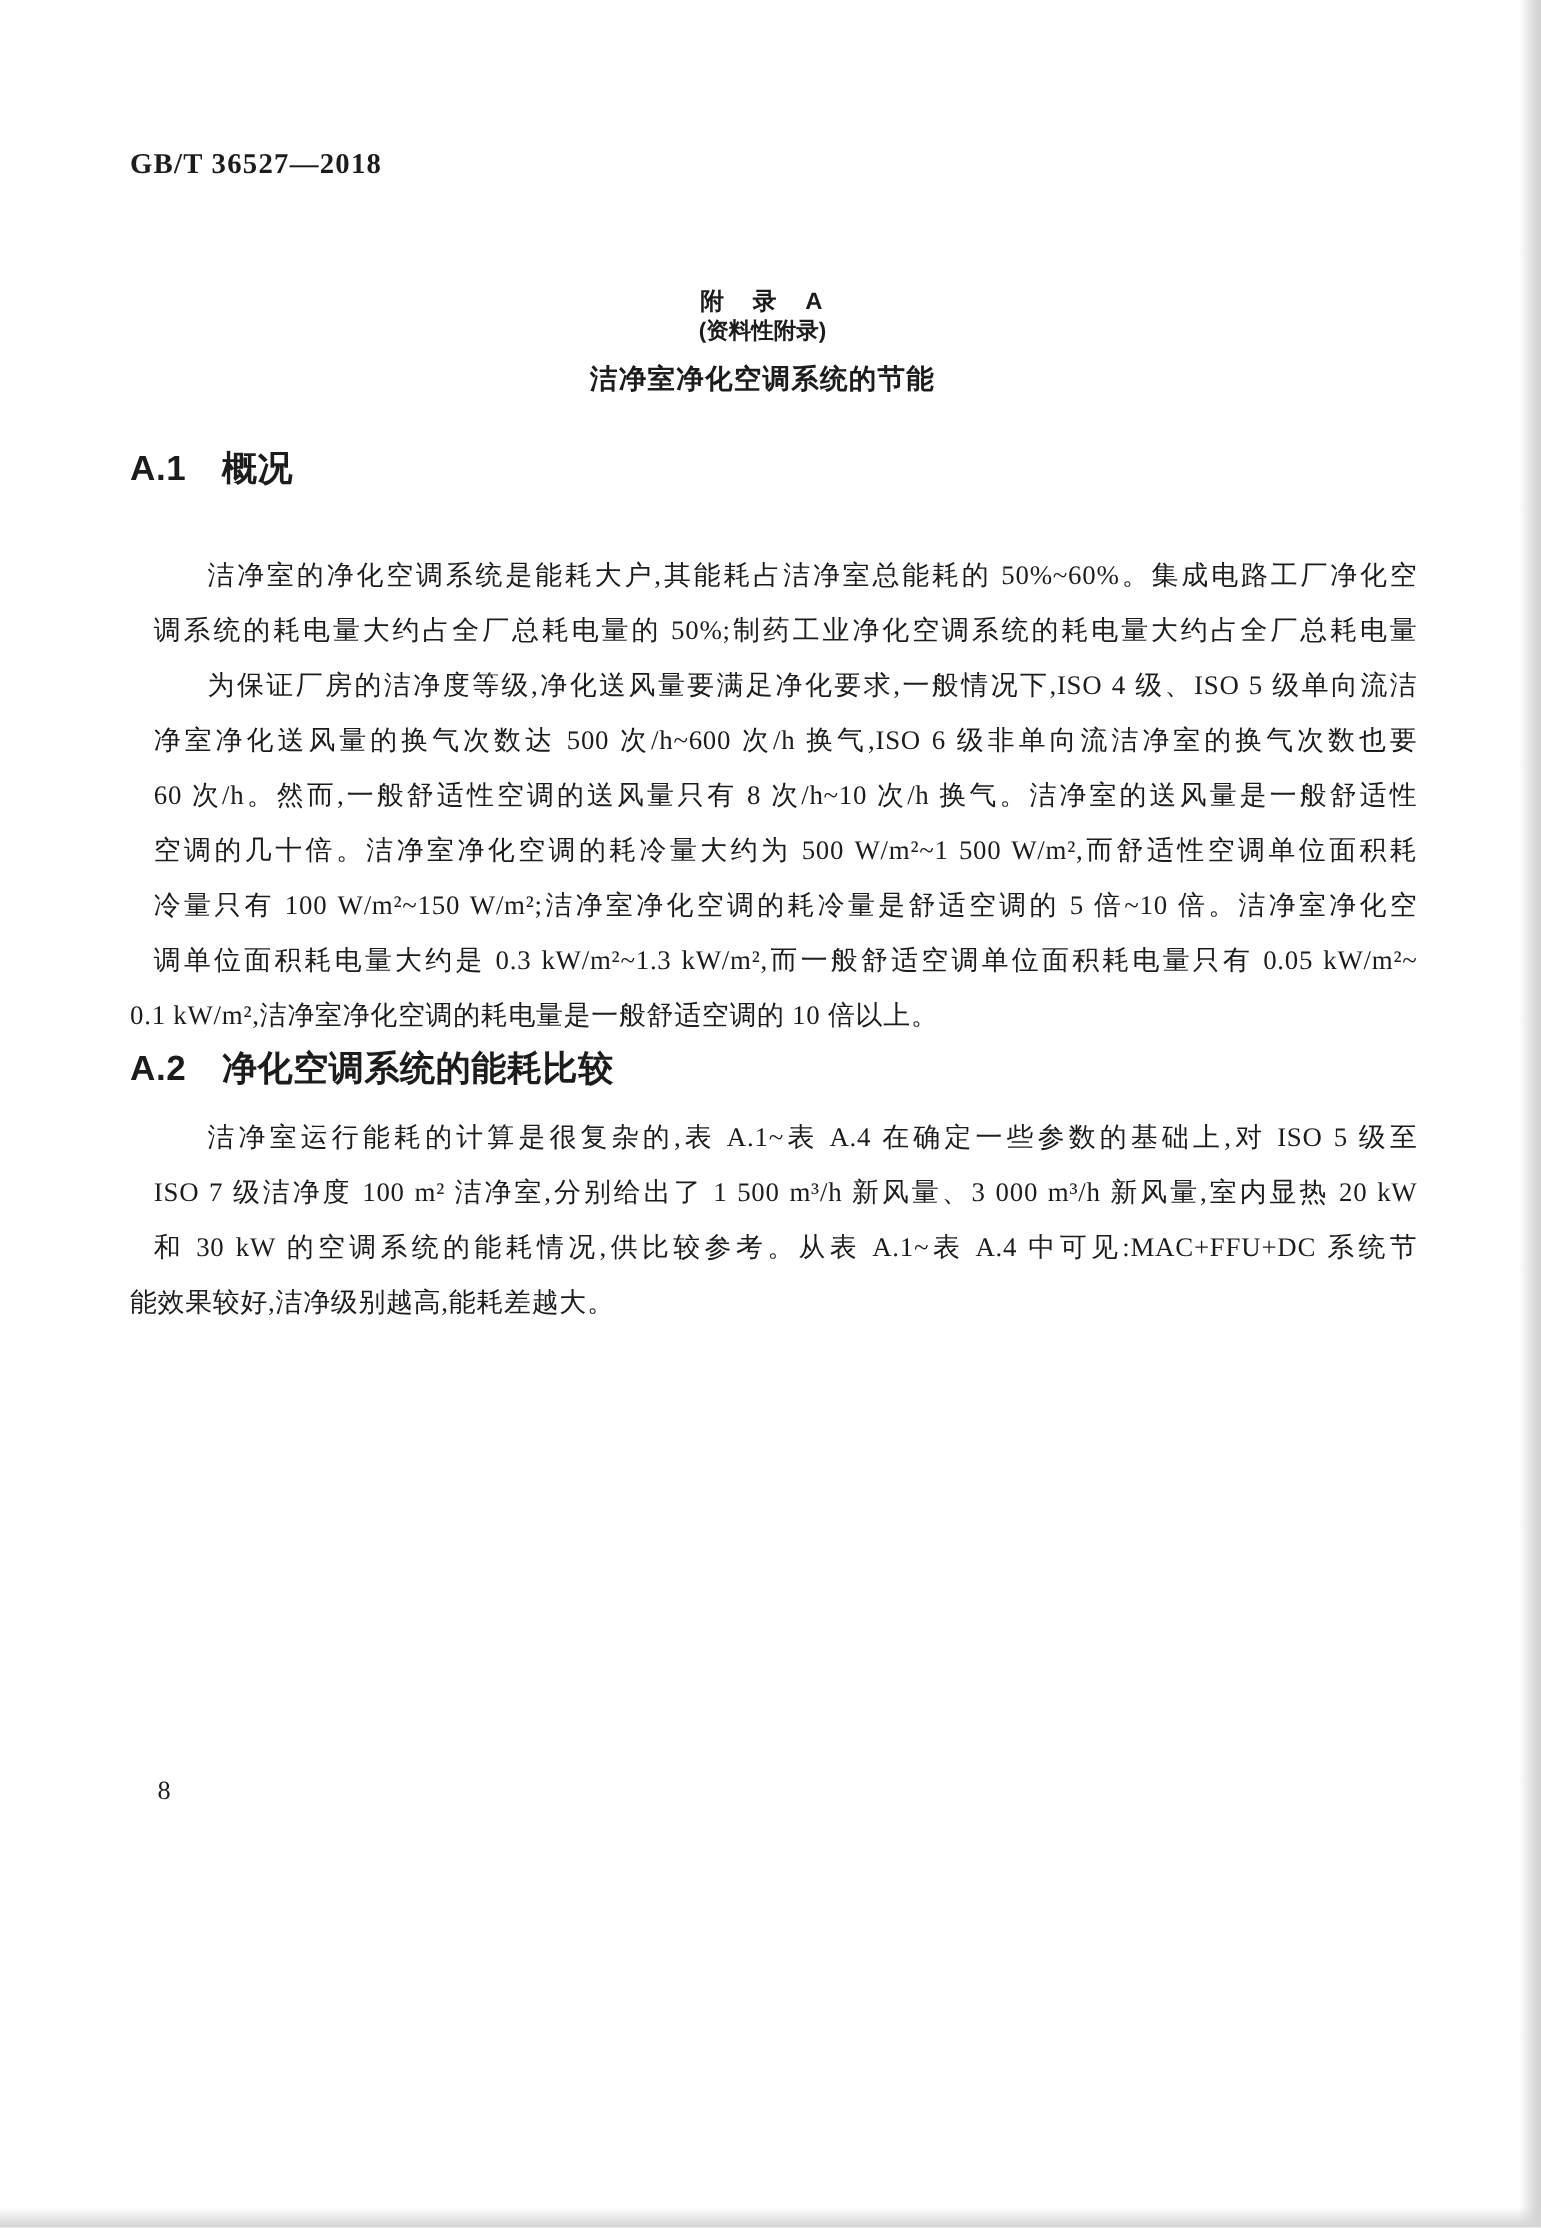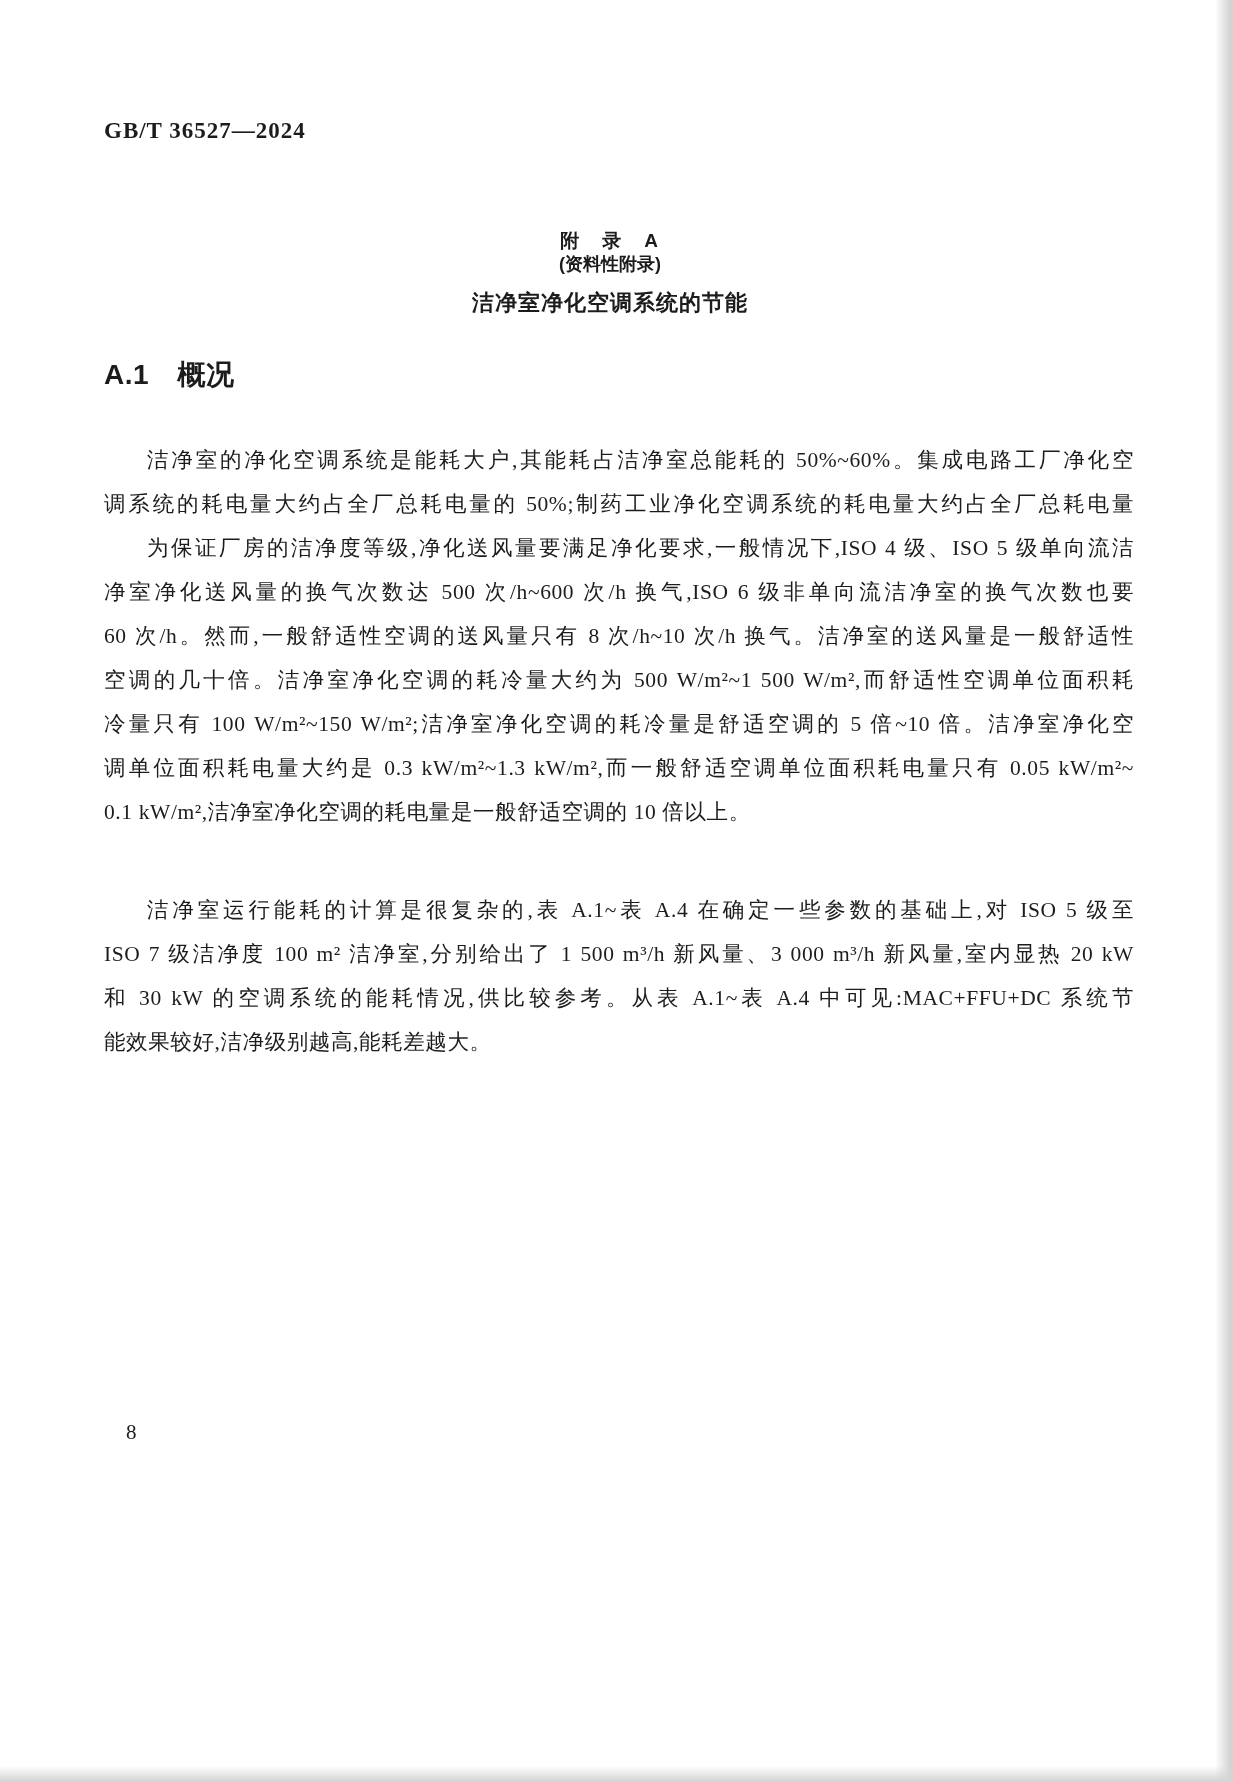--- a/index.html
+++ b/index.html
@@ -50,53 +50,54 @@
     position:absolute;left:104px;width:1030px;
     font-size:21.5px;letter-spacing:0.6px;
   }
   .block-1{top:438px;}
   .block-2{top:888px;}
 
   .line{
     height:44px;line-height:44px;
     white-space:pre-wrap;
   }
-  .jfull{text-align:justify;text-align-last:justify;}
+  .jfull{text-align:justify;text-align-last:justify;margin-left:19px;}
   .ind{text-indent:2em;}
 
   .page-number{
     position:absolute;top:1420px;left:126px;
     font-size:21px;
   }
 </style>
 </head>
 <body>
 
 <div class="sheet">
 
-  <div class="header-code">GB/T 36527—2024</div>
+  <div class="header-code">GB/T 36527—2018</div>
 
   <div class="title-line title-1">附　录　A</div>
   <div class="title-line title-2">(资料性附录)</div>
   <div class="title-line title-3">洁净室净化空调系统的节能</div>
 
   <div class="sec-heading sec-a1">A.1　概况</div>
 
   <div class="body-block block-1">
     <div class="line jfull ind">洁净室的净化空调系统是能耗大户,其能耗占洁净室总能耗的 50%~60%。集成电路工厂净化空</div>
     <div class="line jfull">调系统的耗电量大约占全厂总耗电量的 50%;制药工业净化空调系统的耗电量大约占全厂总耗电量</div>
     <div class="line jfull ind">为保证厂房的洁净度等级,净化送风量要满足净化要求,一般情况下,ISO 4 级、ISO 5 级单向流洁</div>
     <div class="line jfull">净室净化送风量的换气次数达 500 次/h~600 次/h 换气,ISO 6 级非单向流洁净室的换气次数也要</div>
     <div class="line jfull">60 次/h。然而,一般舒适性空调的送风量只有 8 次/h~10 次/h 换气。洁净室的送风量是一般舒适性</div>
     <div class="line jfull">空调的几十倍。洁净室净化空调的耗冷量大约为 500 W/m²~1 500 W/m²,而舒适性空调单位面积耗</div>
     <div class="line jfull">冷量只有 100 W/m²~150 W/m²;洁净室净化空调的耗冷量是舒适空调的 5 倍~10 倍。洁净室净化空</div>
     <div class="line jfull">调单位面积耗电量大约是 0.3 kW/m²~1.3 kW/m²,而一般舒适空调单位面积耗电量只有 0.05 kW/m²~</div>
     <div class="line">0.1 kW/m²,洁净室净化空调的耗电量是一般舒适空调的 10 倍以上。</div>
   </div>
 
+  <div class="sec-heading sec-a2">A.2　净化空调系统的能耗比较</div>
 
   <div class="body-block block-2">
     <div class="line jfull ind">洁净室运行能耗的计算是很复杂的,表 A.1~表 A.4 在确定一些参数的基础上,对 ISO 5 级至</div>
     <div class="line jfull">ISO 7 级洁净度 100 m² 洁净室,分别给出了 1 500 m³/h 新风量、3 000 m³/h 新风量,室内显热 20 kW</div>
     <div class="line jfull">和 30 kW 的空调系统的能耗情况,供比较参考。从表 A.1~表 A.4 中可见:MAC+FFU+DC 系统节</div>
     <div class="line">能效果较好,洁净级别越高,能耗差越大。</div>
   </div>
 
   <div class="page-number">8</div>
 

